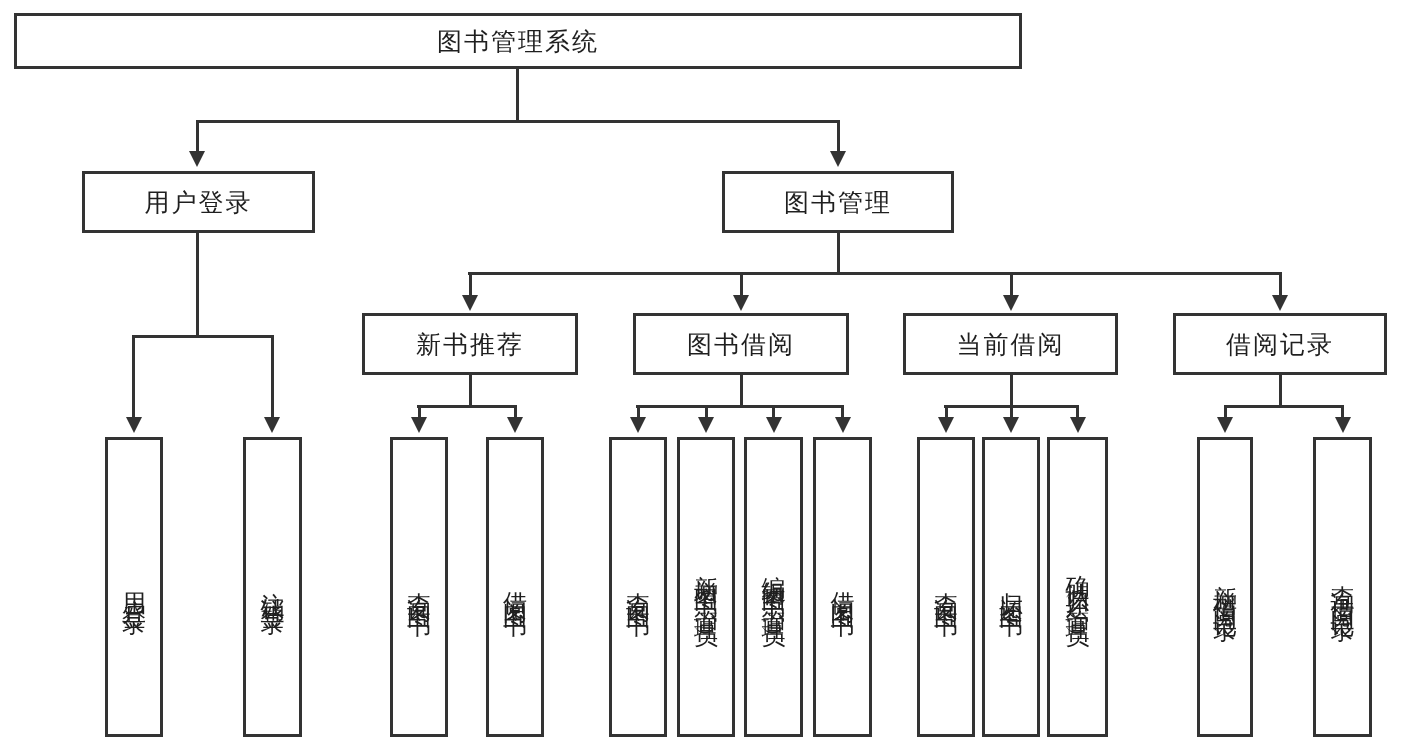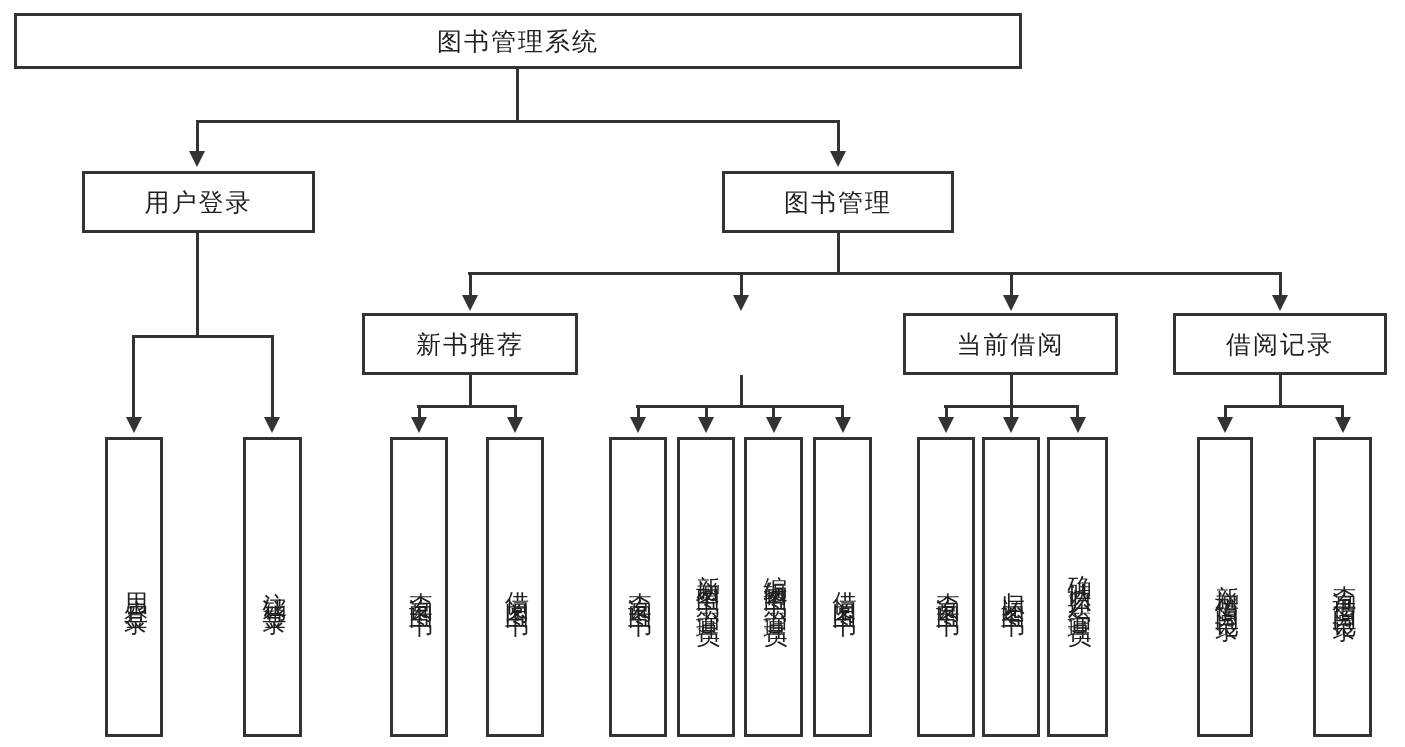--- a/index.html
+++ b/index.html
@@ -6,21 +6,21 @@
     --line:#333333;
     --text:#1f1f1f;
     --wm:#b8b8b8;
     --bg:#ffffff;
   }
   html,body{margin:0;padding:0;background:var(--bg);}
   .canvas{
     position:relative;
     width:1405px;height:747px;
     background:var(--bg);
-    font-family:Liberation Mono, monospace;
+    font-family:Liberation Sans, sans-serif;
     overflow:hidden;
   }
   .node{
     position:absolute;
     box-sizing:border-box;
     border:3px solid var(--line);
     background:#ffffff;
     display:flex;align-items:center;justify-content:center;
     color:var(--text);
   }
@@ -70,20 +70,23 @@
   </div>
 
   <div class="node hnode" style="left:362px;top:313px;width:216px;height:62px">
     <span class="lbl">新书推荐</span>
   </div>
 
   <div class="node hnode" style="left:722px;top:171px;width:232px;height:62px">
     <span class="lbl">图书管理</span>
   </div>
 
+  <div class="node hnode" style="left:633px;top:313px;width:216px;height:62px">
+    <span class="lbl">图书借阅</span>
+  </div>
 
   <div class="node hnode" style="left:903px;top:313px;width:215px;height:62px">
     <span class="lbl">当前借阅</span>
   </div>
 
   <div class="node hnode" style="left:1173px;top:313px;width:214px;height:62px">
     <span class="lbl">借阅记录</span>
   </div>
 
   <div class="node leaf" style="left:105px;top:437px;width:58px;height:300px">

